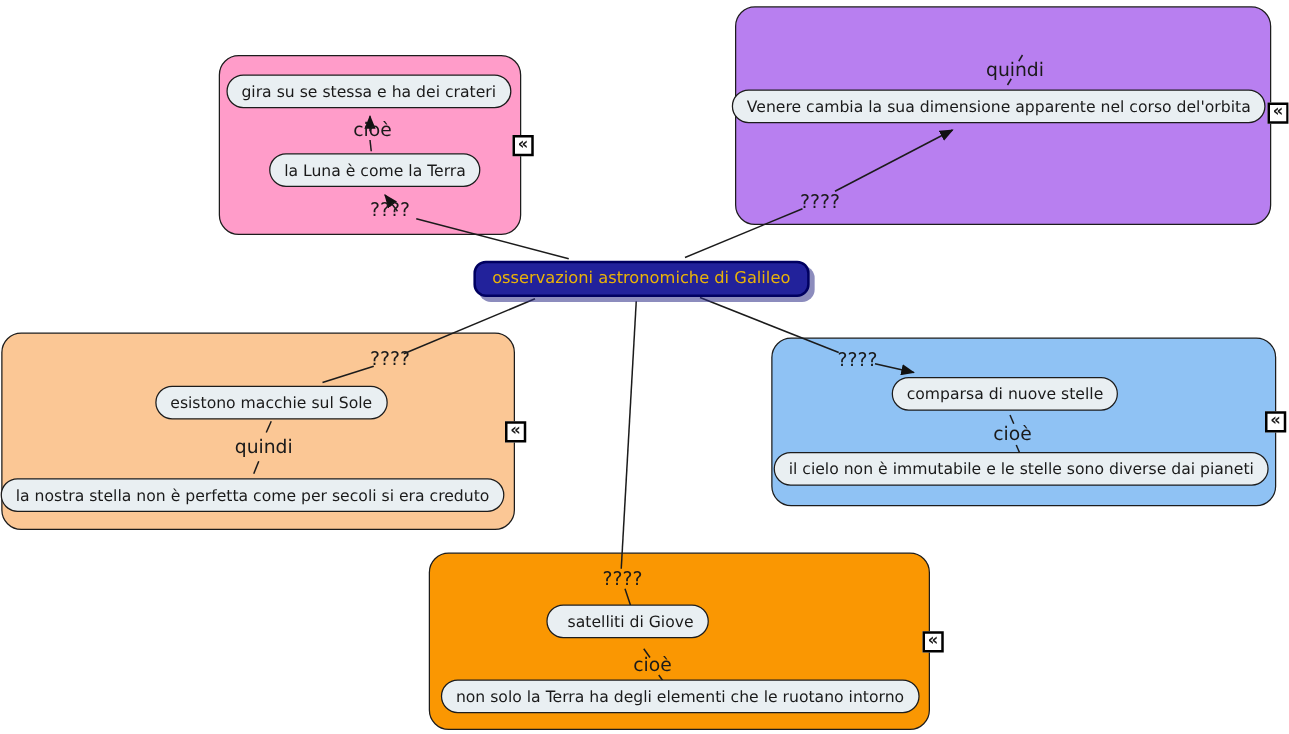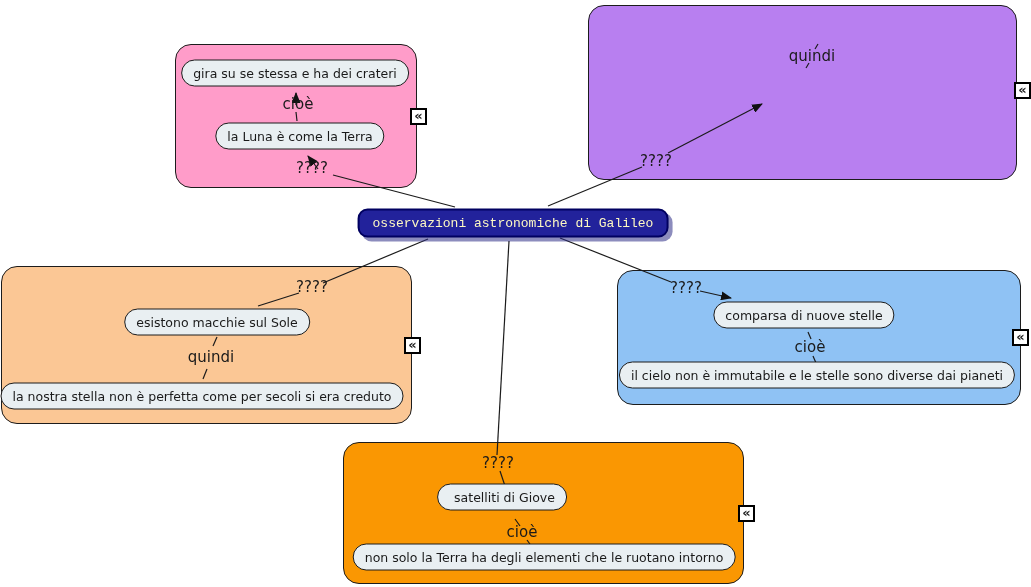--- a/index.html
+++ b/index.html
@@ -36,25 +36,24 @@
     padding:5px 11px;
     font-size:12.5px;
     line-height:15px;
     z-index:3;
     text-align:center;
   }
   .central{
     background:#22229b;
     border:2px solid #000060;
     border-radius:10px;
-    color:#fef9c3;
+    color:#eab308;
     font-size:13px;
     padding:5px 13px;
     box-shadow:4px 4px 0 rgba(45,45,135,0.55);
-    font-family:Liberation Mono, monospace;
   }
   .linklabel{
     position:absolute;
     transform:translate(-50%,-50%);
     white-space:nowrap;
     font-size:15px;
     line-height:14px;
     z-index:3;
   }
   .collapse-icon{
@@ -117,20 +116,21 @@
 
   <div class="concept central" style="left:513px;top:223px;">osservazioni astronomiche di Galileo</div>
 
   <div class="concept" style="left:295px;top:73px;">gira su se stessa e ha dei crateri</div>
   <div class="linklabel" style="left:298px;top:104px;">cioè</div>
   <div class="concept" style="left:300px;top:136px;">la Luna è come la Terra</div>
   <div class="linklabel" style="left:312px;top:168px;">????</div>
   <div class="collapse-icon" style="left:410px;top:108px;">«</div>
 
   <div class="linklabel" style="left:812px;top:56px;">quindi</div>
+  <div class="concept" style="left:799px;top:85px;">Venere cambia la sua dimensione apparente nel corso del'orbita</div>
   <div class="linklabel" style="left:656px;top:161px;">????</div>
   <div class="collapse-icon" style="left:1014px;top:82px;">«</div>
 
   <div class="concept" style="left:217px;top:322px;">esistono macchie sul Sole</div>
   <div class="linklabel" style="left:211px;top:357px;">quindi</div>
   <div class="concept" style="left:202px;top:396px;">la nostra stella non è perfetta come per secoli si era creduto</div>
   <div class="linklabel" style="left:312px;top:287px;">????</div>
   <div class="collapse-icon" style="left:404px;top:337px;">«</div>
 
   <div class="concept" style="left:804px;top:315px;">comparsa di nuove stelle</div>

